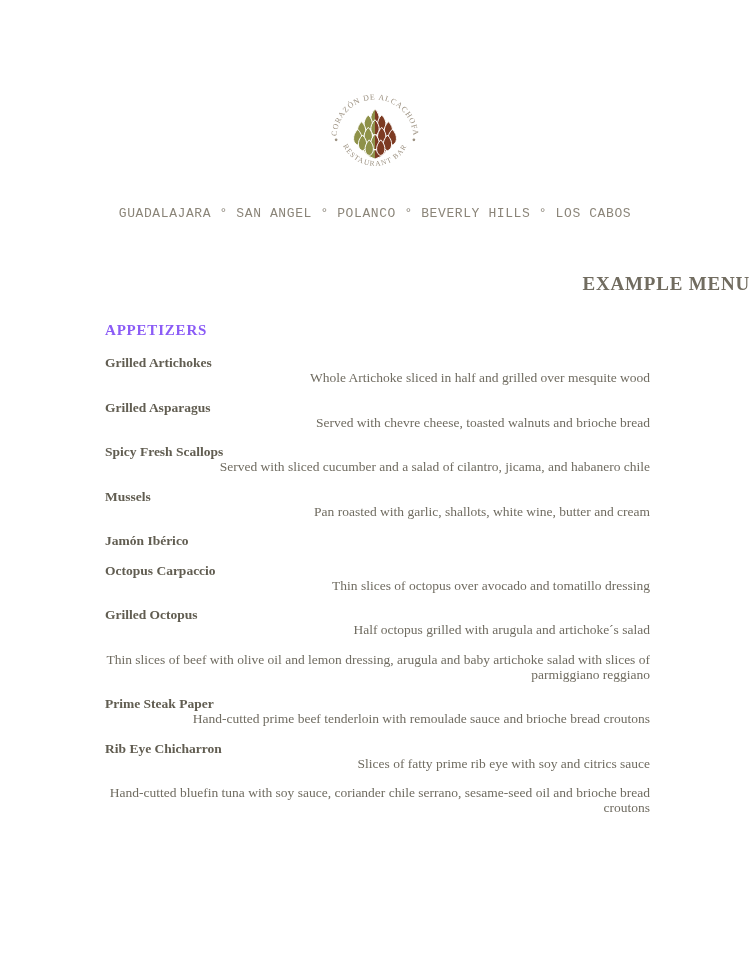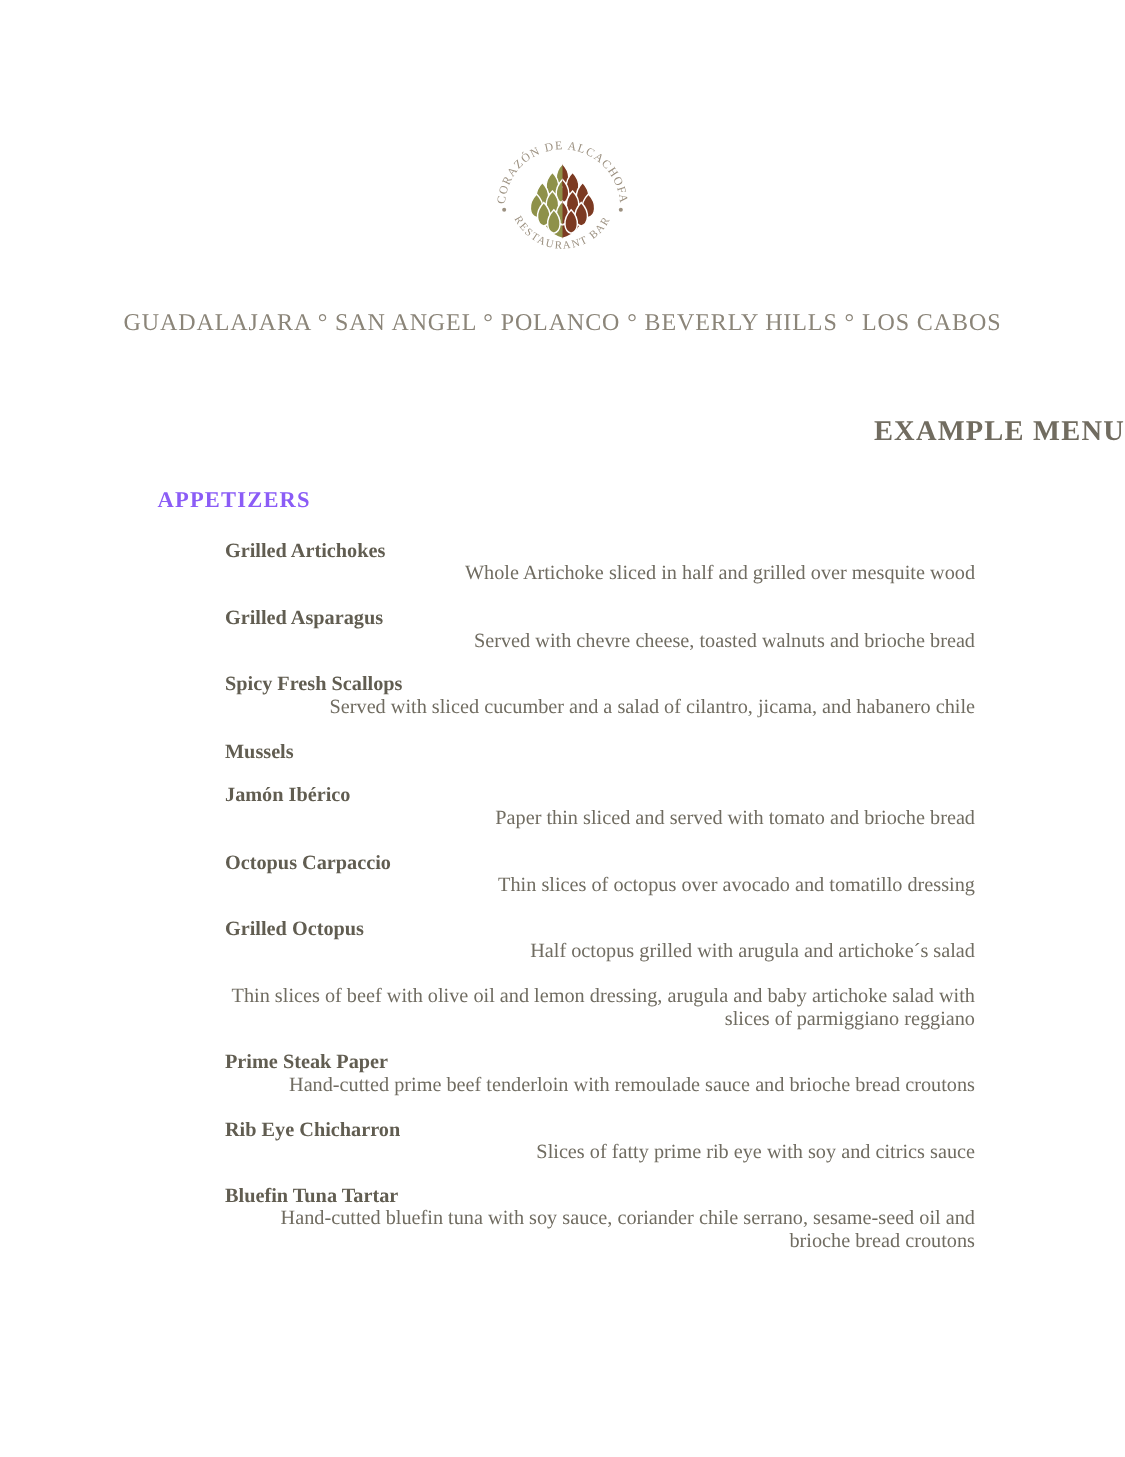--- a/index.html
+++ b/index.html
@@ -22,23 +22,24 @@
     text-align: center;
   }
   .logo {
     display: inline-block;
     width: 96px;
     height: 96px;
   }
   .locations {
     margin-top: 18px;
     text-align: center;
-    font-size: 16px;
+    font-size: 13px;
     letter-spacing: 0.6px;
     color: #8b8579;
+    font-family: Liberation Mono, monospace;
   }
   .menu-title {
     margin-top: 52px;
     text-align: right;
     font-size: 19px;
     font-weight: bold;
     letter-spacing: 0.8px;
     color: #716c60;
   }
   .content {
@@ -48,21 +49,20 @@
   .section-heading {
     font-size: 15px;
     font-weight: bold;
     letter-spacing: 0.8px;
     color: #8b5cf6;
     margin-bottom: 16px;
   }
   .menu-item {
     margin-bottom: 14.5px;
     max-width: 545px;
-    margin-left: 45px;
   }
   .item-name {
     font-size: 13.5px;
     font-weight: bold;
     line-height: 15px;
     color: #615d51;
   }
   .item-desc {
     font-size: 13.5px;
     line-height: 15px;
@@ -140,24 +140,24 @@
     <div class="menu-item">
       <div class="item-name">Grilled Asparagus</div>
       <div class="item-desc">Served with chevre cheese, toasted walnuts and brioche bread</div>
     </div>
     <div class="menu-item">
       <div class="item-name">Spicy Fresh Scallops</div>
       <div class="item-desc">Served with sliced cucumber and a salad of cilantro, jicama, and habanero chile</div>
     </div>
     <div class="menu-item">
       <div class="item-name">Mussels</div>
+      <div class="item-desc">Pan roasted with garlic, shallots, white wine, butter and cream</div>
     </div>
     <div class="menu-item">
       <div class="item-name">Jamón Ibérico</div>
-      <div class="item-desc">Paper thin sliced and served with tomato and brioche bread</div>
     </div>
     <div class="menu-item">
       <div class="item-name">Octopus Carpaccio</div>
       <div class="item-desc">Thin slices of octopus over avocado and tomatillo dressing</div>
     </div>
     <div class="menu-item">
       <div class="item-name">Grilled Octopus</div>
       <div class="item-desc">Half octopus grilled with arugula and artichoke´s salad</div>
     </div>
     <div class="menu-item">
@@ -165,18 +165,17 @@
     </div>
     <div class="menu-item">
       <div class="item-name">Prime Steak Paper</div>
       <div class="item-desc">Hand-cutted prime beef tenderloin with remoulade sauce and brioche bread croutons</div>
     </div>
     <div class="menu-item">
       <div class="item-name">Rib Eye Chicharron</div>
       <div class="item-desc">Slices of fatty prime rib eye with soy and citrics sauce</div>
     </div>
     <div class="menu-item">
-      <div class="item-name">Bluefin Tuna Tartar</div>
       <div class="item-desc">Hand-cutted bluefin tuna with soy sauce, coriander chile serrano, sesame-seed oil and brioche bread croutons</div>
     </div>
   </div>
 
 </div>
 
 </body></html>

